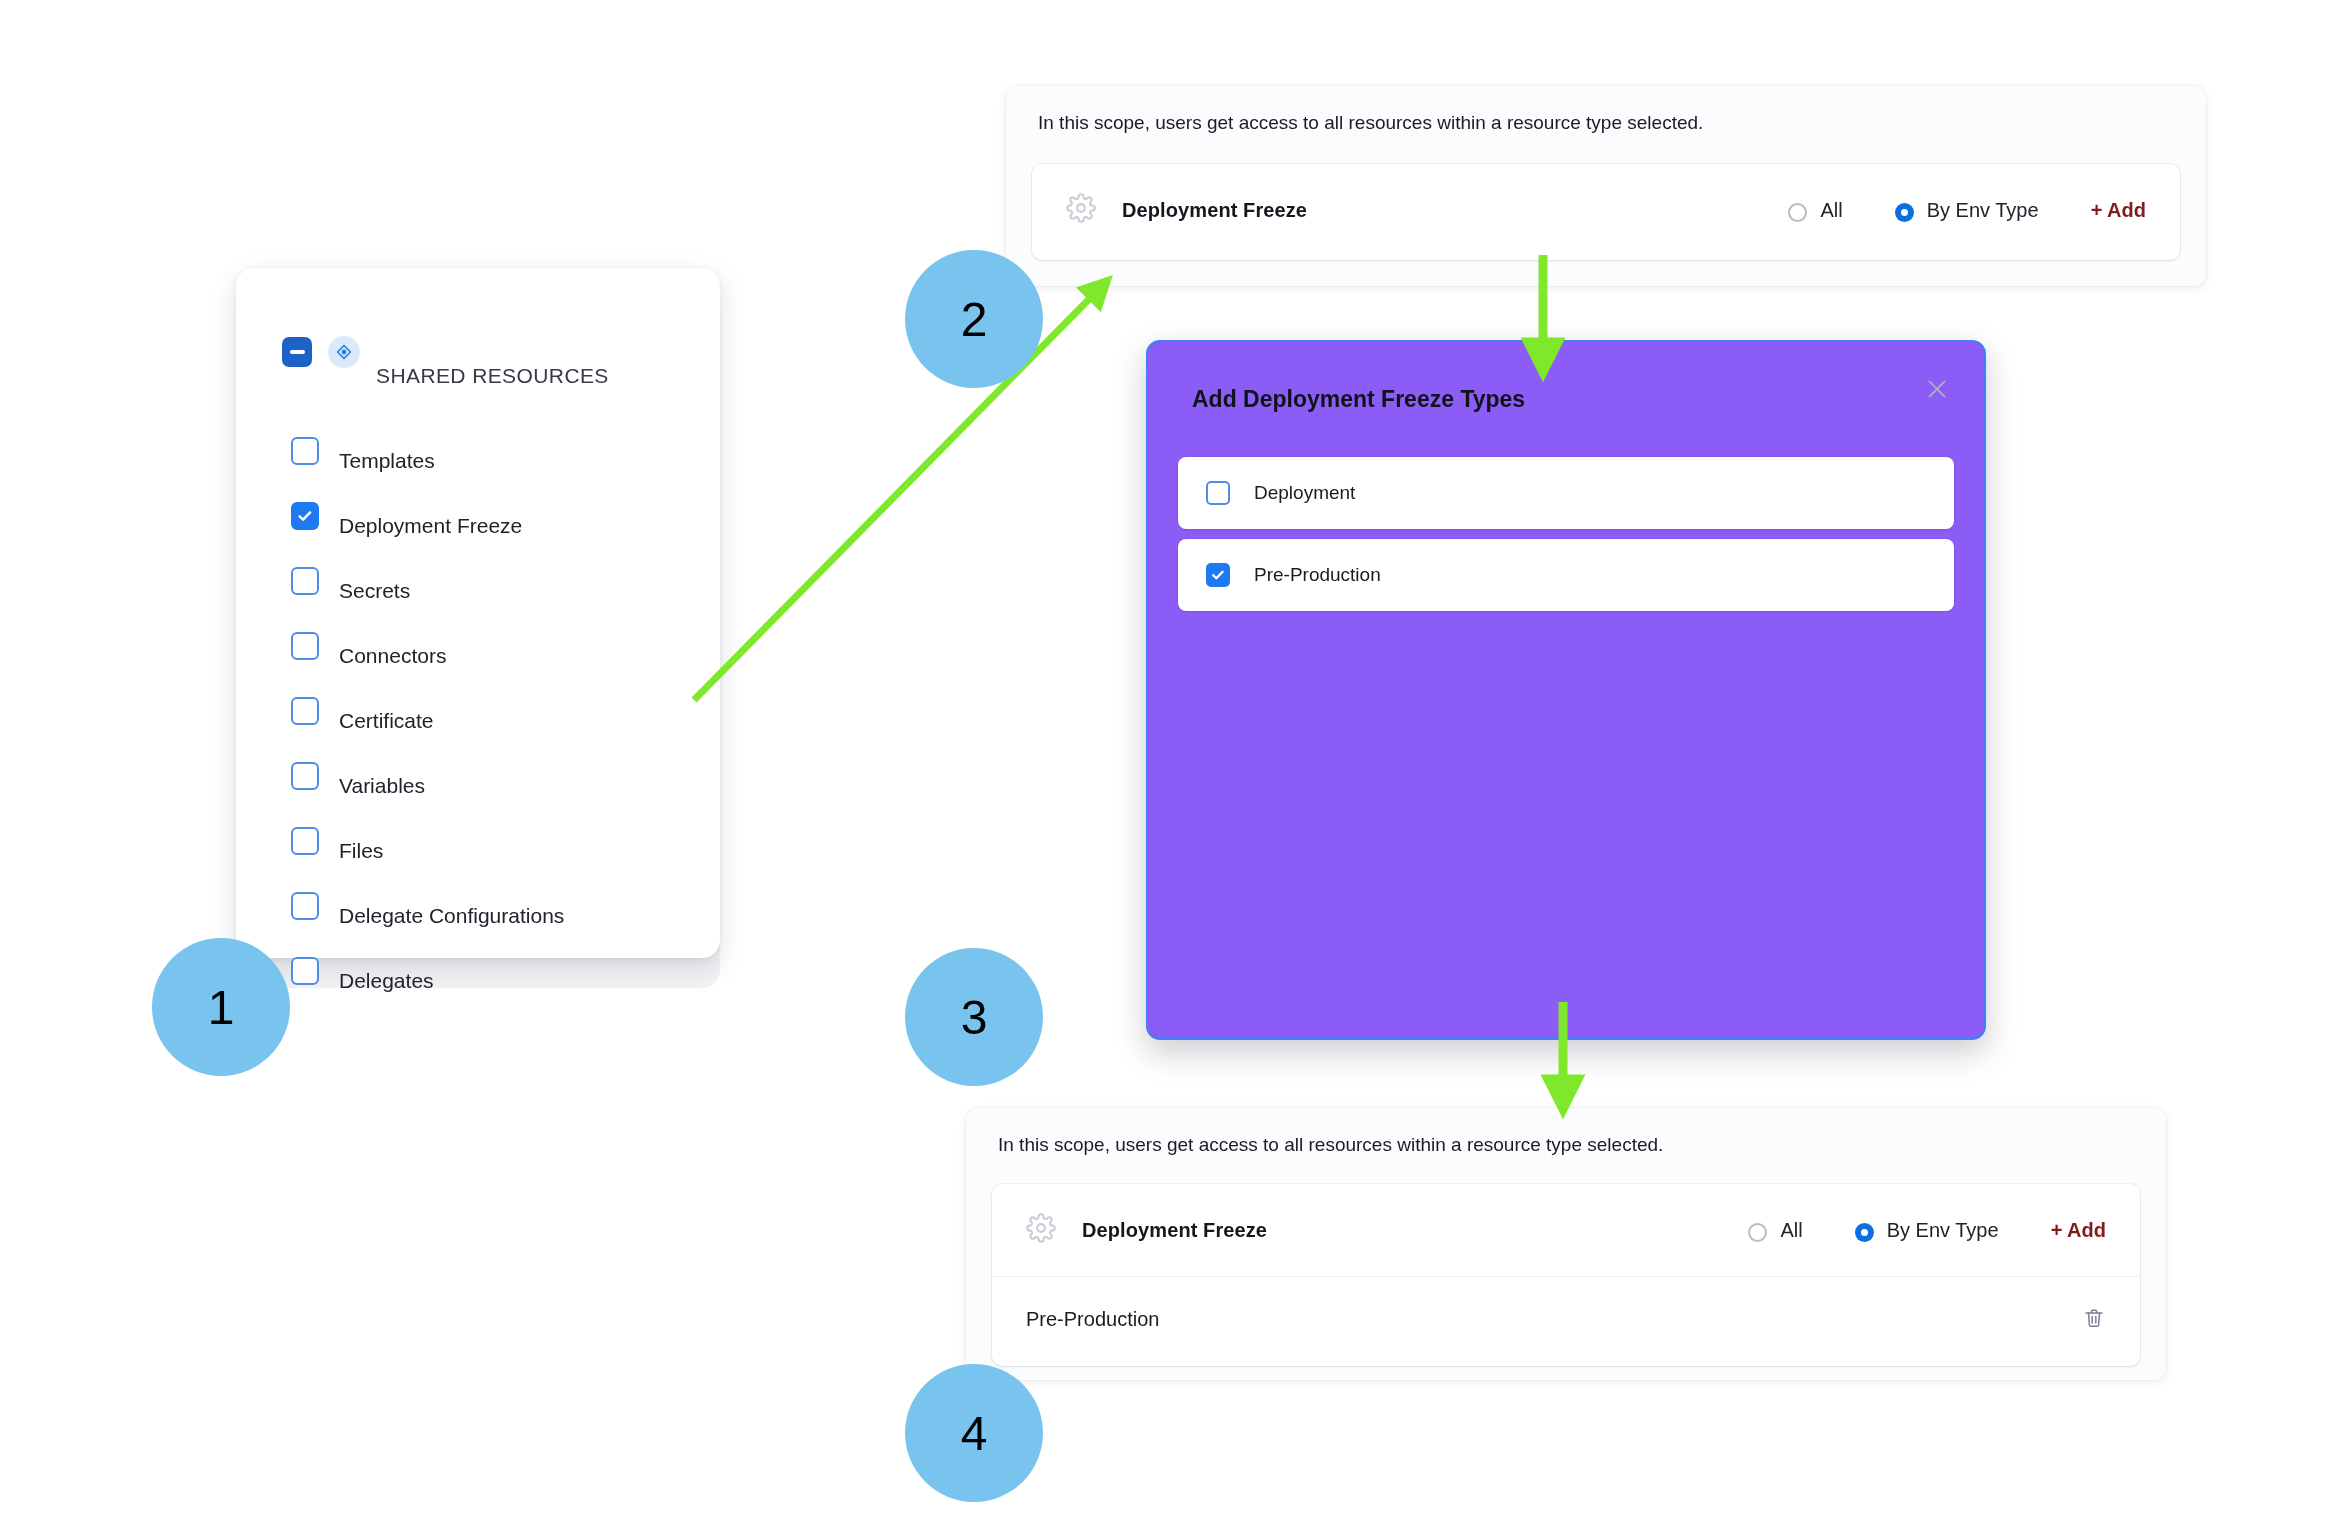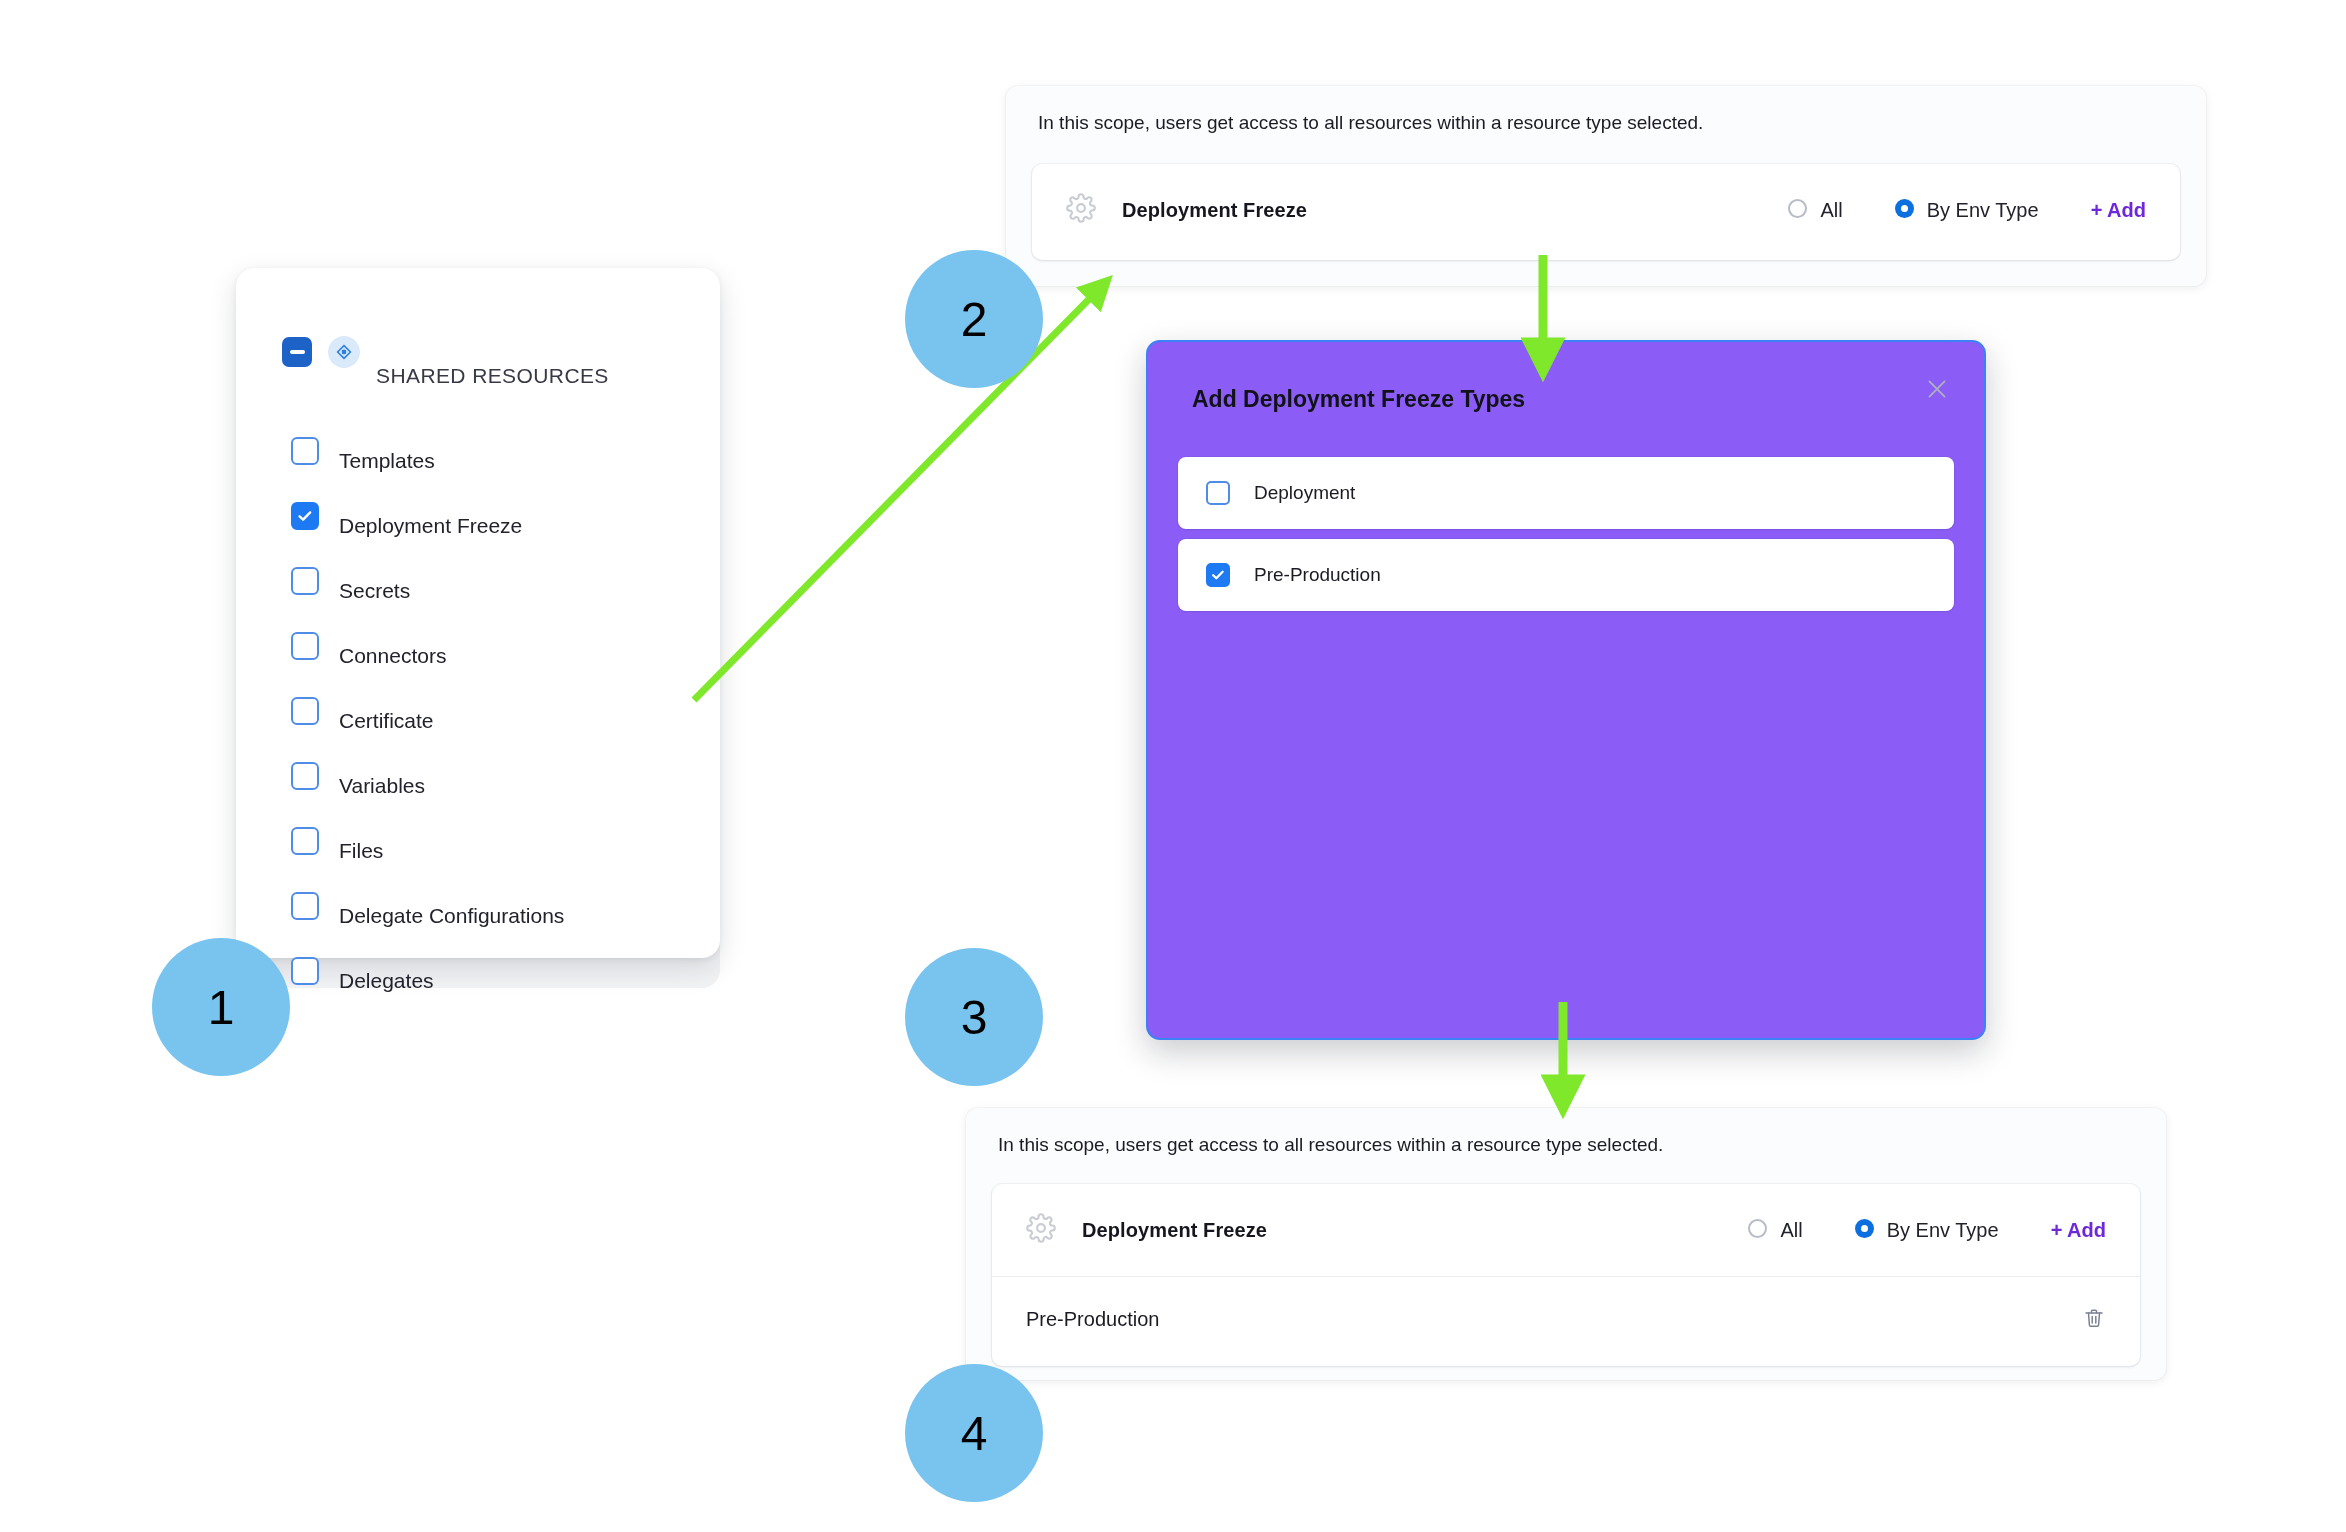--- a/index.html
+++ b/index.html
@@ -120,41 +120,41 @@
   }
   .gear { flex: none; margin-right: 26px; }
   .scope-name {
     font-size: 20px;
     font-weight: 700;
     color: #16161f;
     letter-spacing: .1px;
   }
   .scope-spacer { flex: 1; }
   .radio-wrap {
-    display: flex; align-items: flex-start; gap: 13px;
+    display: flex; align-items: flex-end; gap: 13px;
     margin-right: 52px;
   }
   .radio {
     width: 19px; height: 19px; border-radius: 50%;
     border: 2px solid #b8bcc7; background: #fff; flex: none;
   }
   .radio.sel {
     border: none;
     background: #0b6fe0;
     display: flex; align-items: center; justify-content: center;
   }
   .radio.sel i {
     width: 7px; height: 7px; border-radius: 50%;
     background: #ffffff; display: block;
   }
   .radio-label { font-size: 20px; color: #22222c; white-space: nowrap; }
   .add-link {
     font-size: 20px;
     font-weight: 700;
-    color: #6d28d9;
+    color: #7f1d1d;
     white-space: nowrap;
   }
   .value-row {
     display: flex; align-items: center;
     height: 86px;
     padding: 0 34px 0 34px;
     border-top: 1px solid #eceef3;
   }
   .value-text { font-size: 20px; color: #1b1b24; }
 

